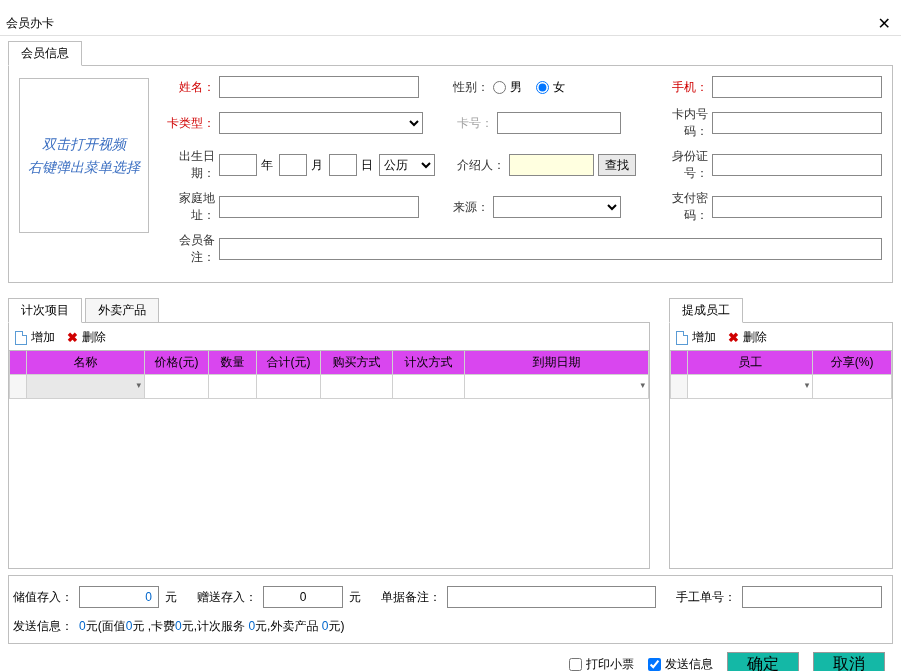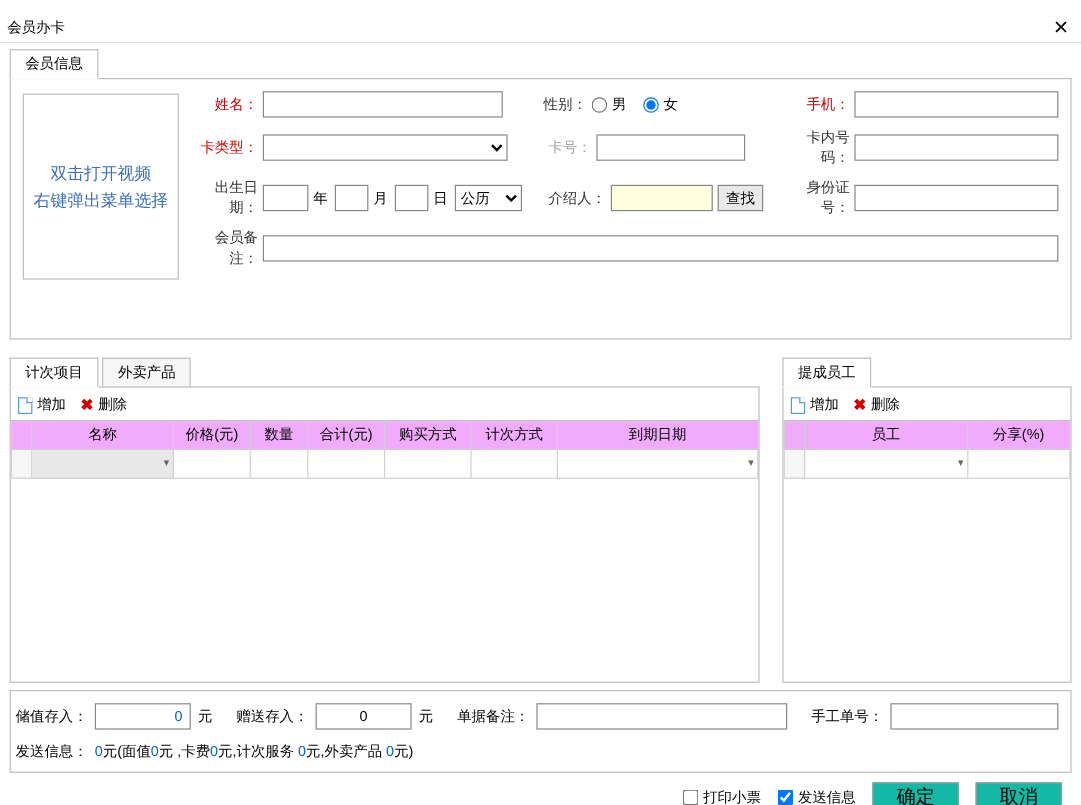--- a/index.html
+++ b/index.html
@@ -96,34 +96,34 @@
   border: 1px solid #888;
   height: 22px;
   font-size: 12px;
   background: #fff;
 }
 .unit { margin: 0 2px 0 0; }
 
 
 .mid { display: flex; gap: 19px; margin-top: 14px; align-items: flex-end; }
 .mid-left { flex: 1; min-width: 0;}
-.mid-right { width: 241px; }
+.mid-right { width: 224px; }
 .toolbar { padding: 6px 6px 4px 6px; display: flex; gap: 12px; align-items: center; }
 .tool-link { cursor: pointer; display: inline-flex; align-items: center; gap: 4px; }
 .icon-doc {
   width: 12px; height: 14px; border: 1px solid #5a9bd5; background: #fff; position: relative; display:inline-block;
 }
 .icon-doc::after { content:""; position:absolute; right:-1px; top:-1px; width:4px; height:4px; background:#fff; border-left:1px solid #5a9bd5; border-bottom:1px solid #5a9bd5;}
 .icon-x { color: #d00000; font-weight: bold; font-size: 13px; }
 
 .grid {
   border-top: 1px solid #bfbfbf;
 }
 .grid-row { display: flex; height: 24px; }
-.grid-row.header { background: #f0abfc; }
+.grid-row.header { background: #d946ef; }
 .grid-cell {
   border-right: 1px solid #d0d0d0;
   border-bottom: 1px solid #d0d0d0;
   display: flex;
   align-items: center;
   justify-content: center;
   font-size: 12px;
   overflow:hidden;
 }
 .grid-row .grid-cell:first-child { border-left: 1px solid #d0d0d0; }
@@ -161,21 +161,21 @@
   <span class="close">✕</span>
 </div>
 
 <div class="container">
 
   <div class="tabset">
     <span class="tab">会员信息</span>
     <div class="panel" style="height:218px;">
       <div class="member-grid">
         <div class="photo-box">
-          <span style="white-space:pre-line;">双击打开视频
+          <span style="white-space:pre-line;font-style:italic;">双击打开视频
 右键弹出菜单选择</span>
         </div>
         <div class="form-rows">
           <div class="row">
             <span class="lbl red">姓名：</span>
             <input class="inp med" style="">
             <span style="width:18px"></span>
             <span class="lbl" style="width:44px">性别：</span>
             <label class="cb-wrap">
                 <input type="radio" name="g" style="">
@@ -209,20 +209,30 @@
             <input class="inp" style="width: 28px; text-align: center;">
             <span class="unit">日</span>
             <select class="select" style="width:56px"><option>公历</option></select>
             <span style="width:12px"></span>
             <span class="lbl" style="width:50px">介绍人：</span>
             <input class="inp ref" style="">
             <button class="btn-small">查找</button>
             <span style="flex:1"></span>
             <span class="lbl">身份证号：</span>
             <input class="inp med2" style="">
+          </div>
+          <div class="row">
+            <span class="lbl">家庭地址：</span>
+            <input class="inp med" style="">
+            <span style="width:18px"></span>
+            <span class="lbl" style="width:44px">来源：</span>
+            <select class="select" style="width:128px"></select>
+            <span style="flex:1"></span>
+            <span class="lbl">支付密码：</span>
+            <input class="inp med2" type="password" style="">
           </div>
           <div class="row">
             <span class="lbl">会员备注：</span>
             <input class="inp" style="flex: 1 1 0%;">
           </div>
         </div>
       </div>
     </div>
   </div>
 

